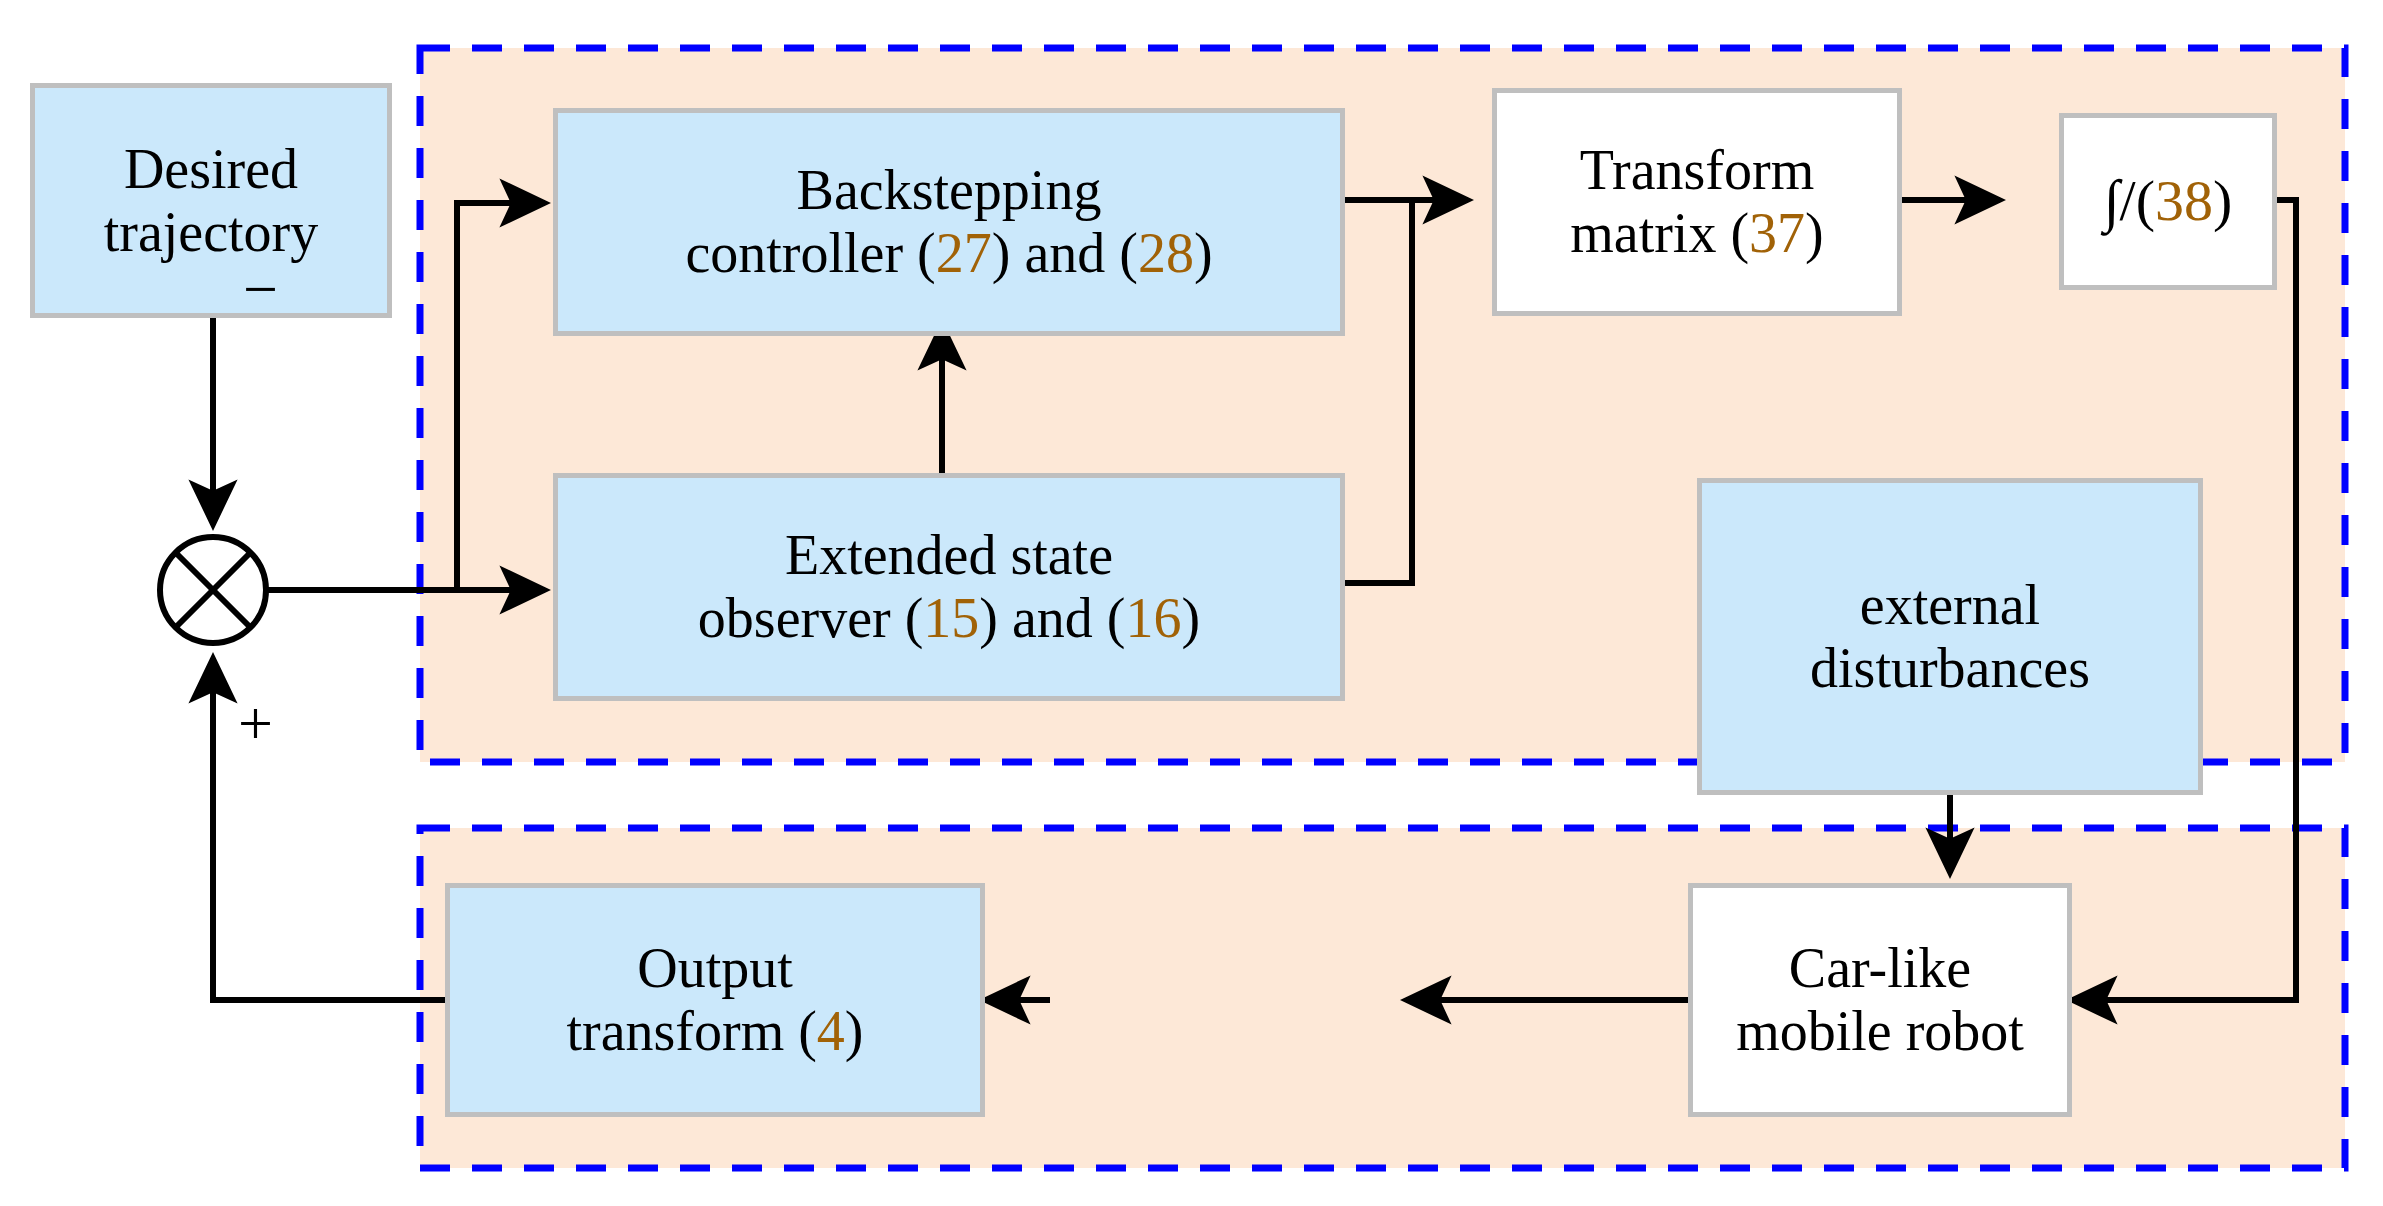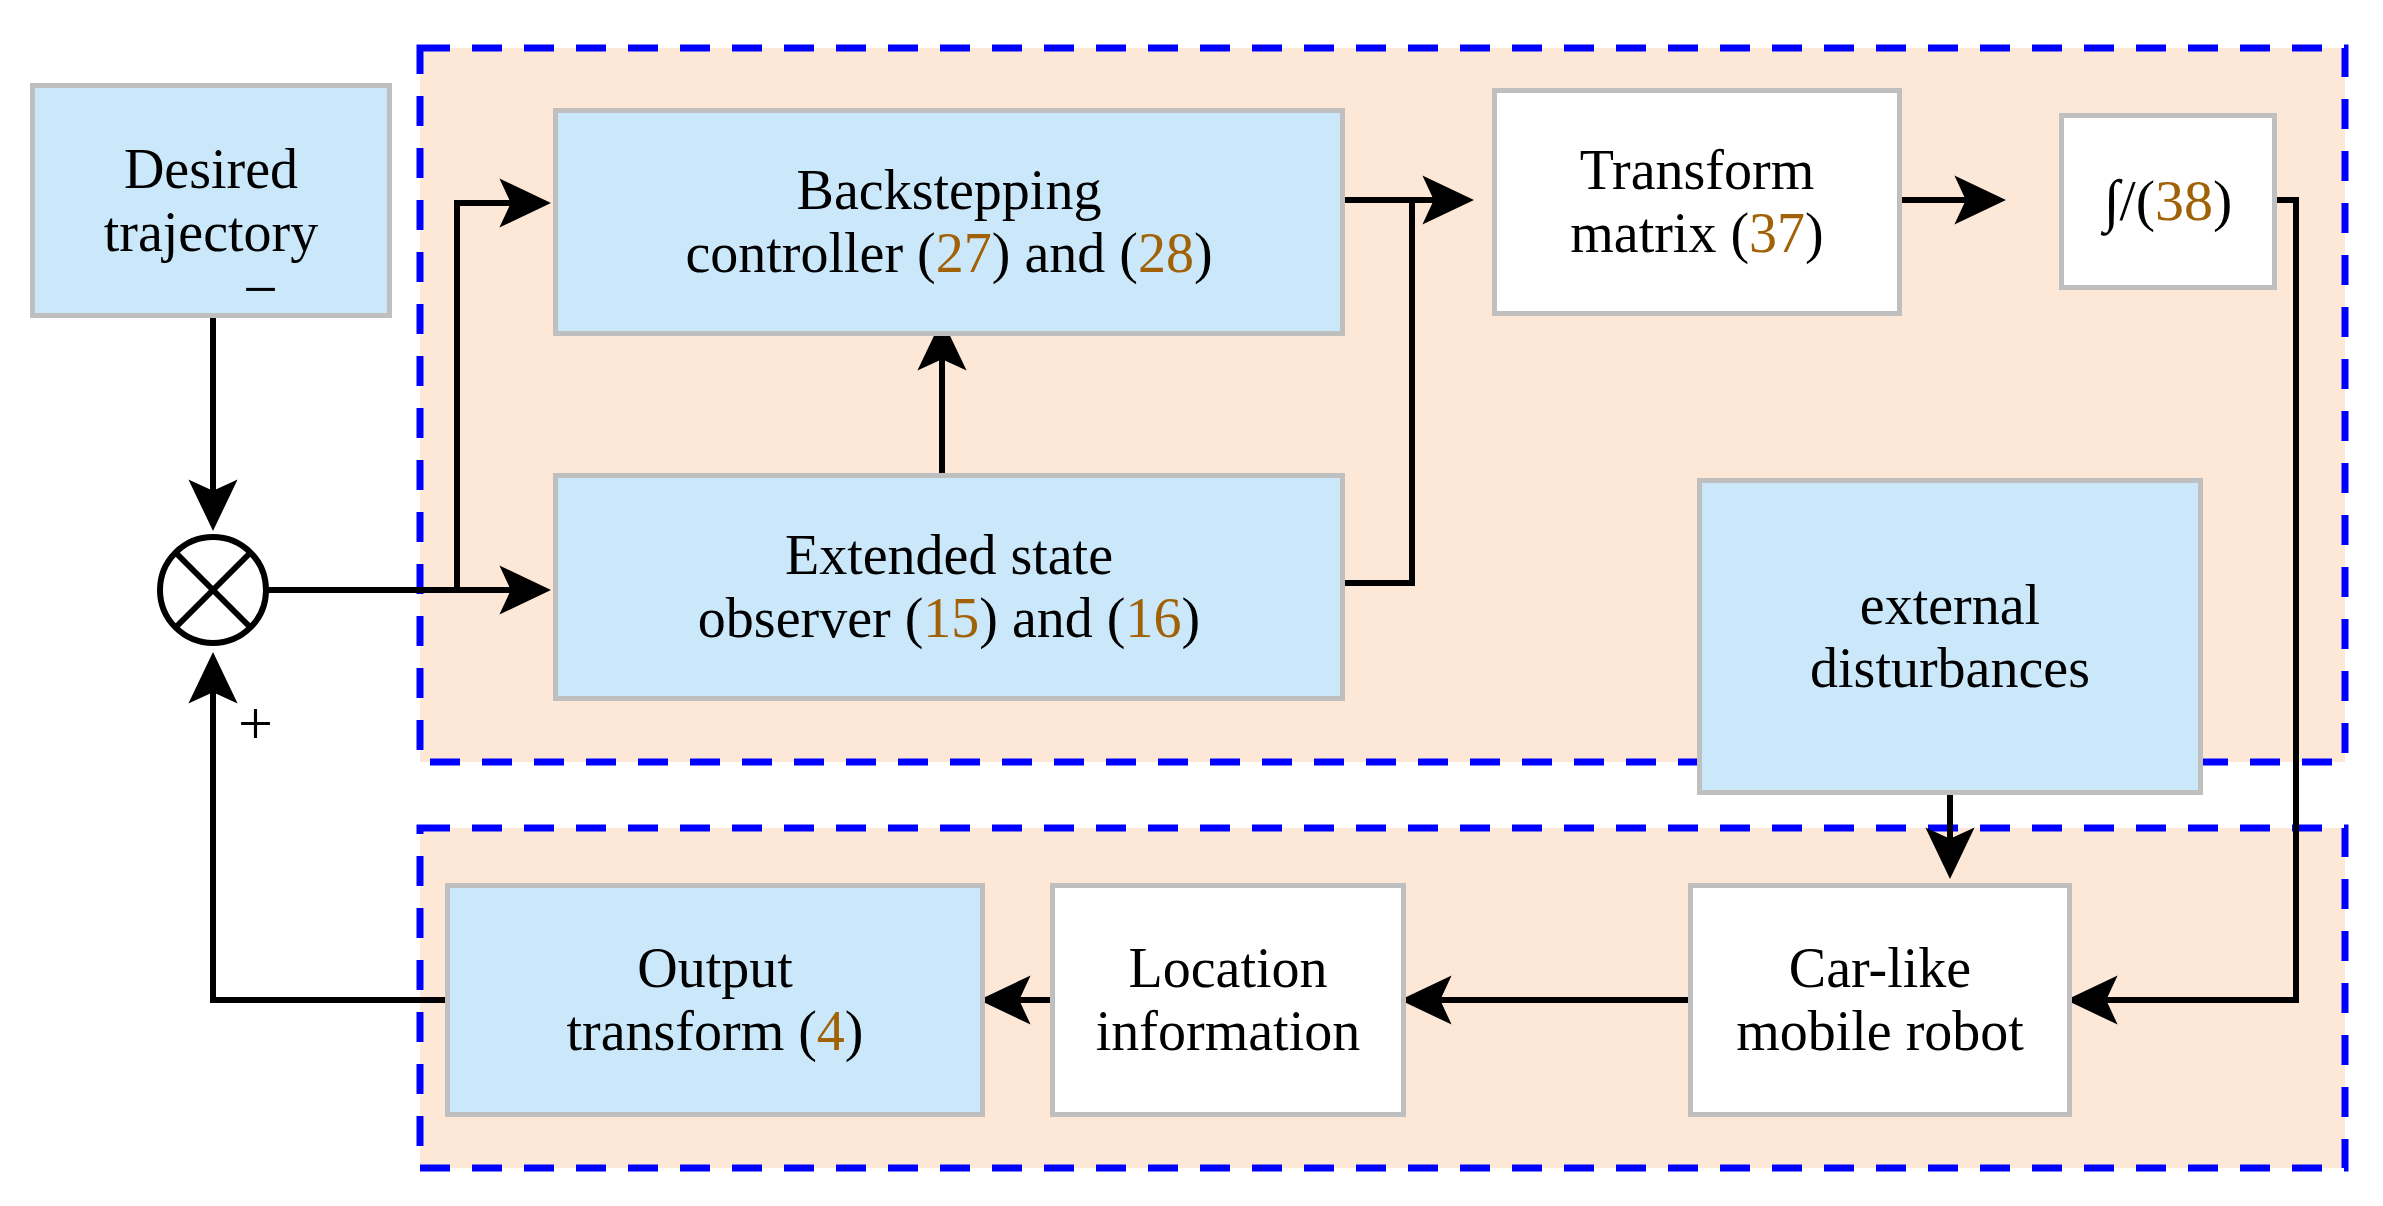--- a/index.html
+++ b/index.html
@@ -105,21 +105,18 @@
   </div>
 
   <div class="blk blue" style="left:1697px;top:478px;width:506px;height:317px;font-size:56px;">
     <span class="txt"><span>external</span><br><span>disturbances</span></span>
   </div>
 
   <div class="blk white" style="left:1688px;top:883px;width:384px;height:234px;font-size:56px;">
     <span class="txt"><span>Car-like</span><br><span>mobile robot</span></span>
   </div>
 
-  <div class="blk white" style="left:1050px;top:883px;width:356px;height:234px;font-size:56px;">
-    <span class="txt"><span>Location</span><br><span>information</span></span>
-  </div>
 
   <div class="blk blue" style="left:445px;top:883px;width:540px;height:234px;font-size:56px;">
     <span class="txt"><span>Output</span><br><span>transform (</span><span class="eq">4</span><span>)</span></span>
   </div>
 
 </div>
 
 </body></html>

